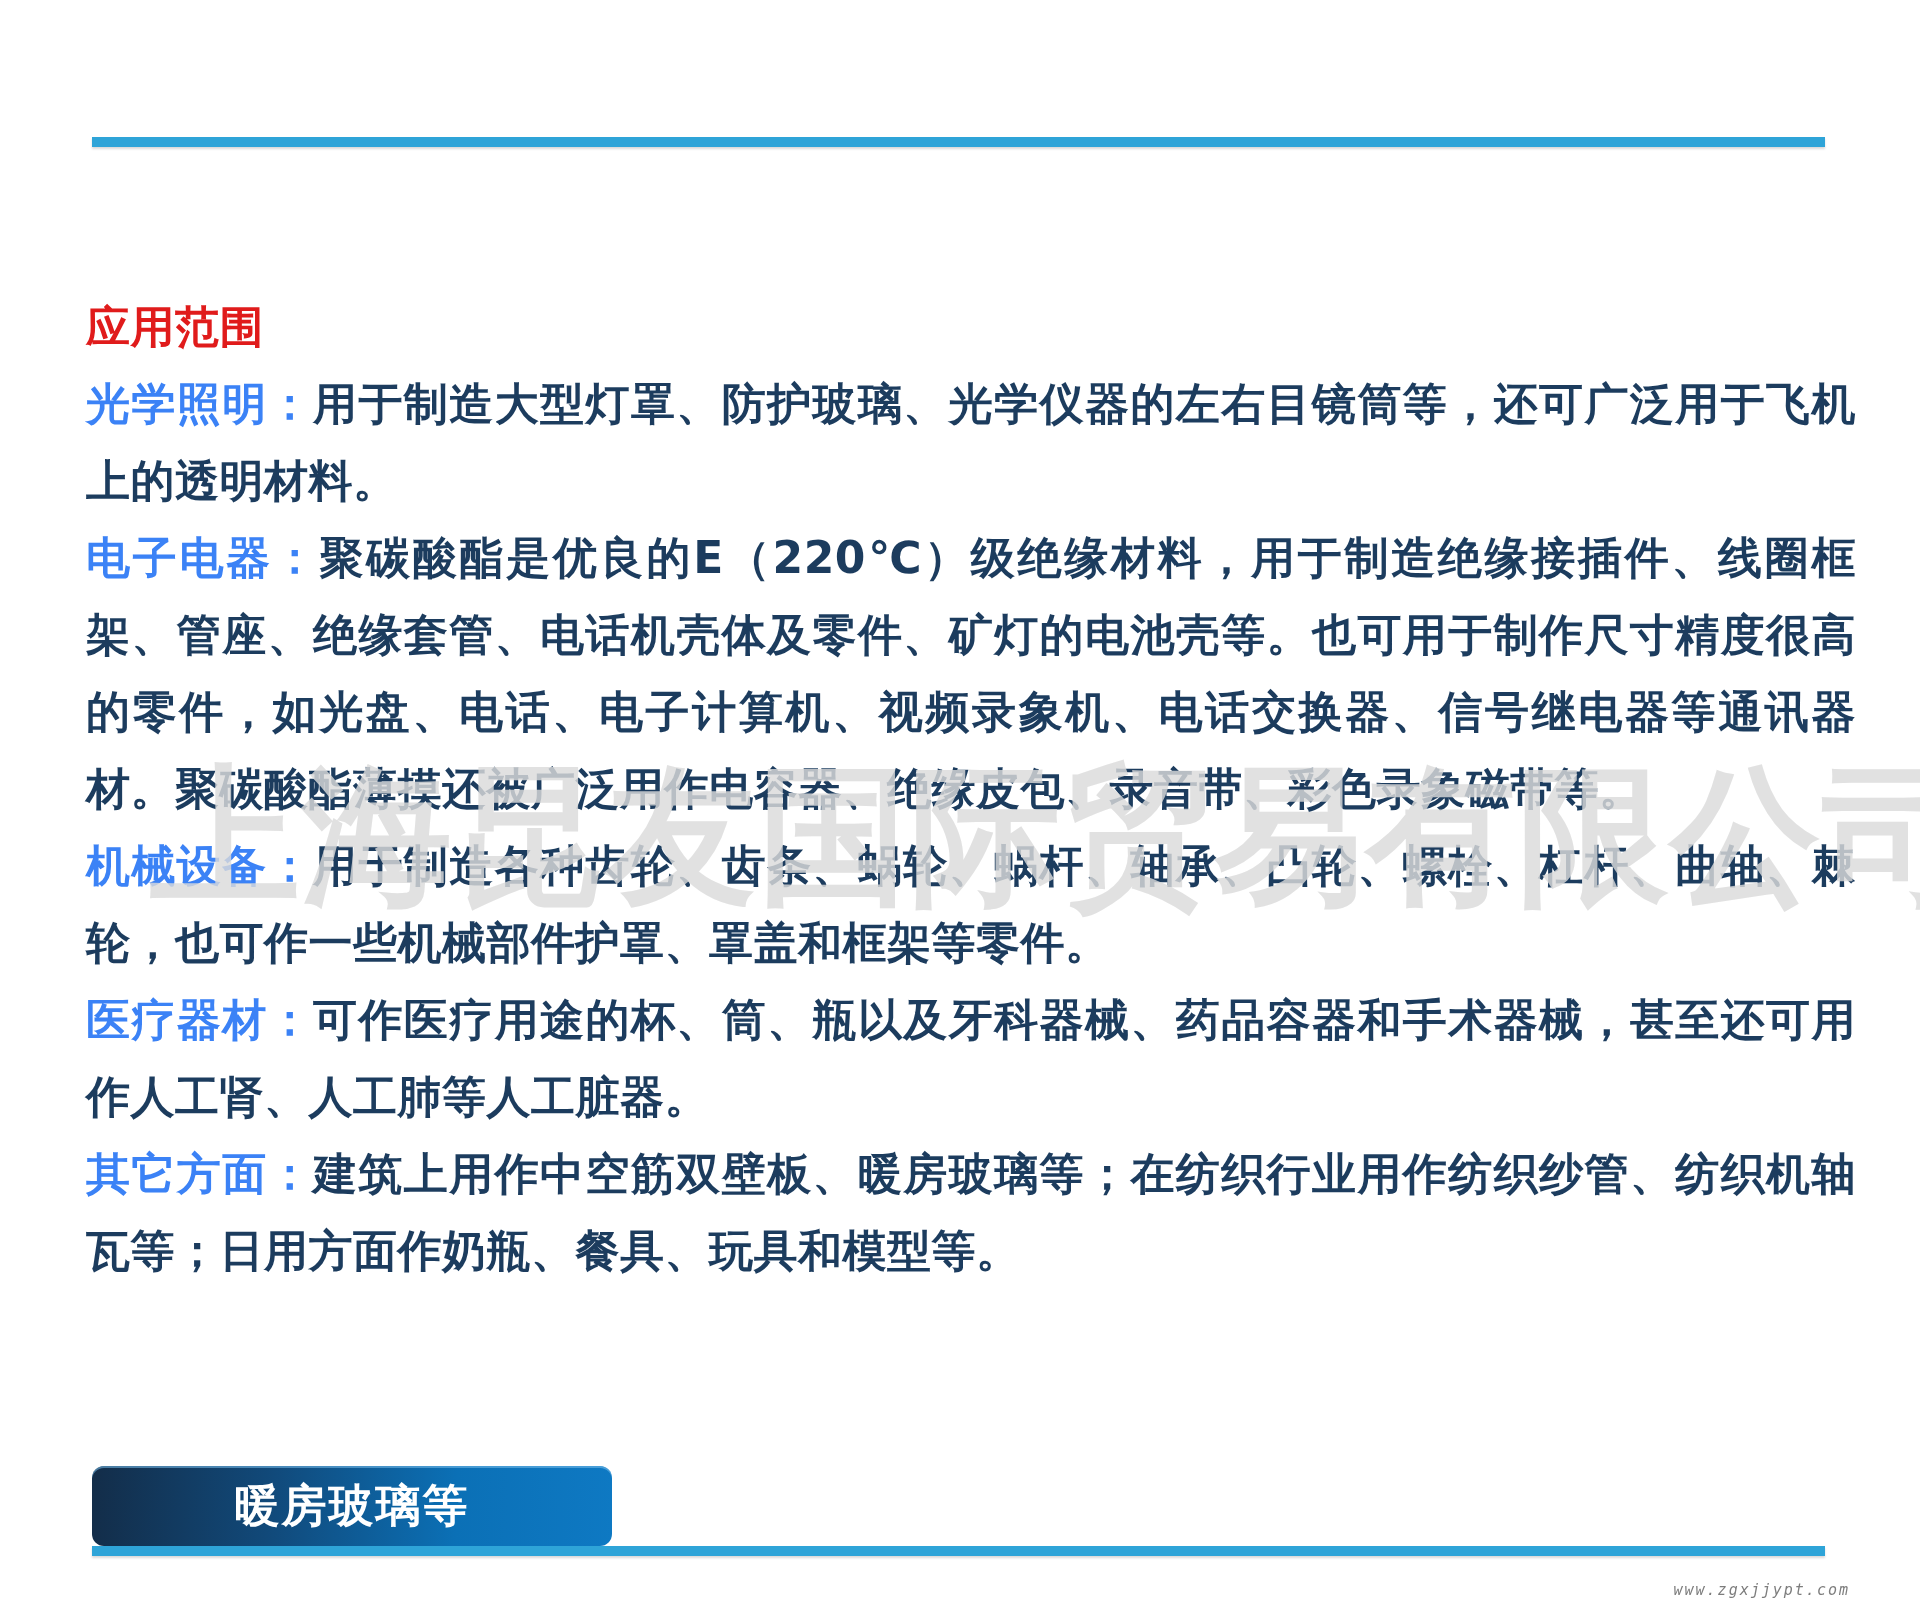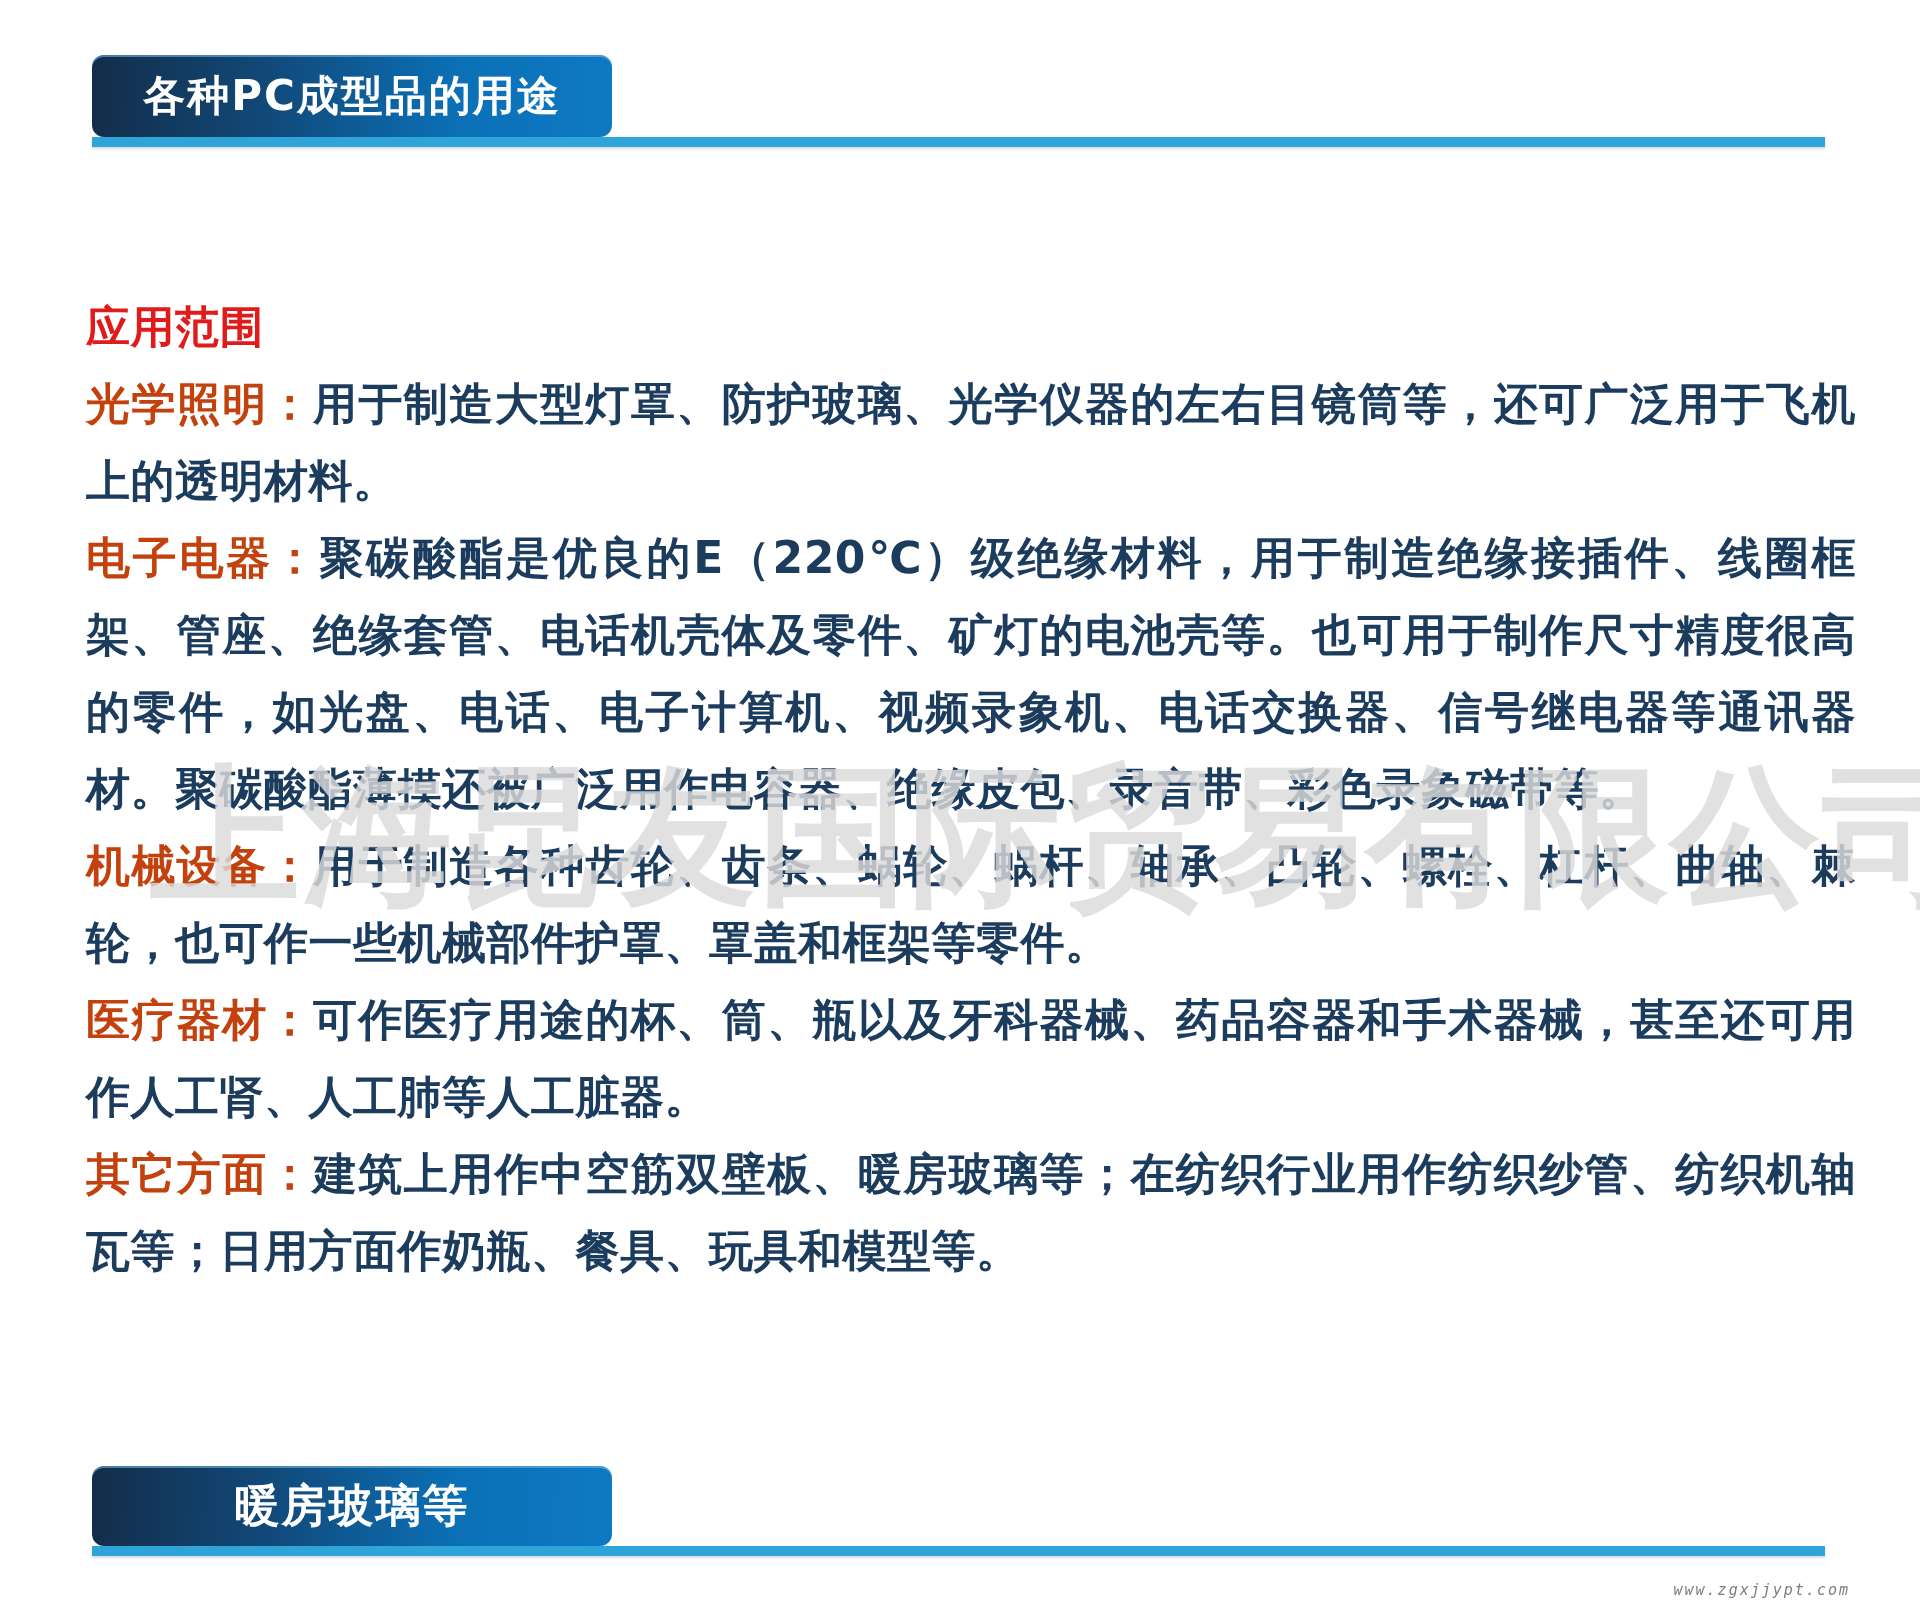--- a/index.html
+++ b/index.html
@@ -53,21 +53,21 @@
     width: 1770px;
     font-size: 44px;
     line-height: 77px;
     letter-spacing: 0.5px;
     color: #1c3c5e;
     font-weight: 600;
     text-align: justify;
   }
   .content p { margin: 0; }
   .section-title { color: #e01b1b; }
-  .plabel { color: #c2410c; }
+  .plabel { color: #3b82f6; }
 
   
   .watermark {
     position: absolute;
     left: 150px;
     top: 738px;
     font-size: 150px;
     font-weight: bold;
     letter-spacing: 2px;
     white-space: nowrap;
@@ -87,23 +87,20 @@
     font-family: "DejaVu Sans Mono", "Liberation Mono", monospace;
     z-index: 6;
     font-style: italic;
   }
 </style>
 </head>
 <body>
 
 <div class="page">
 
-  <div class="banner banner-top">
-    <span>各种PC成型品的用途</span>
-  </div>
   <div class="rule rule-top"></div>
 
   <div class="content">
     <p class="section-title">应用范围</p>
     <p><span class="plabel">光学照明：</span><span class="ptext">用于制造大型灯罩、防护玻璃、光学仪器的左右目镜筒等，还可广泛用于飞机上的透明材料。</span></p>
     <p><span class="plabel">电子电器：</span><span class="ptext">聚碳酸酯是优良的E（220℃）级绝缘材料，用于制造绝缘接插件、线圈框架、管座、绝缘套管、电话机壳体及零件、矿灯的电池壳等。也可用于制作尺寸精度很高的零件，如光盘、电话、电子计算机、视频录象机、电话交换器、信号继电器等通讯器材。聚碳酸酯薄摸还被广泛用作电容器、绝缘皮包、录音带、彩色录象磁带等。</span></p>
     <p><span class="plabel">机械设备：</span><span class="ptext">用于制造各种齿轮、齿条、蜗轮、蜗杆、轴承、凸轮、螺栓、杠杆、曲轴、棘轮，也可作一些机械部件护罩、罩盖和框架等零件。</span></p>
     <p><span class="plabel">医疗器材：</span><span class="ptext">可作医疗用途的杯、筒、瓶以及牙科器械、药品容器和手术器械，甚至还可用作人工肾、人工肺等人工脏器。</span></p>
     <p><span class="plabel">其它方面：</span><span class="ptext">建筑上用作中空筋双壁板、暖房玻璃等；在纺织行业用作纺织纱管、纺织机轴瓦等；日用方面作奶瓶、餐具、玩具和模型等。</span></p>
   </div>

